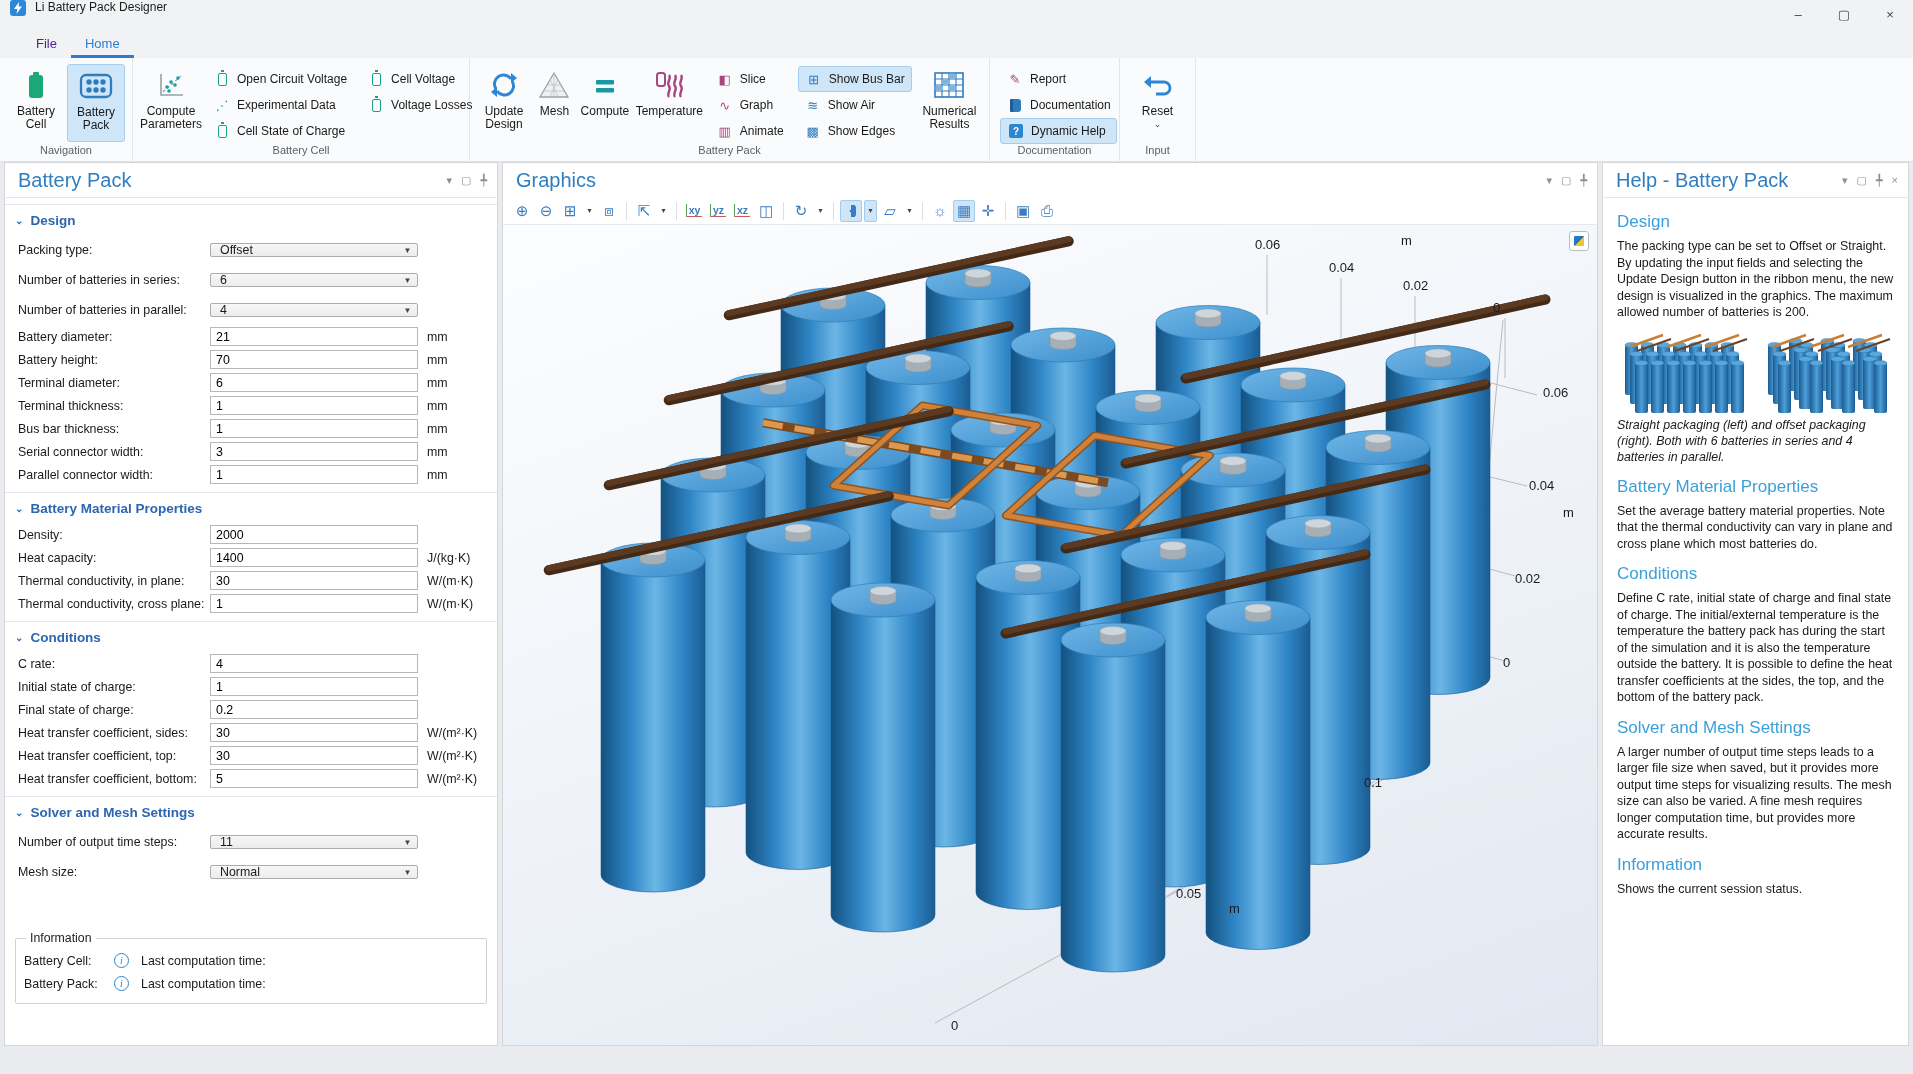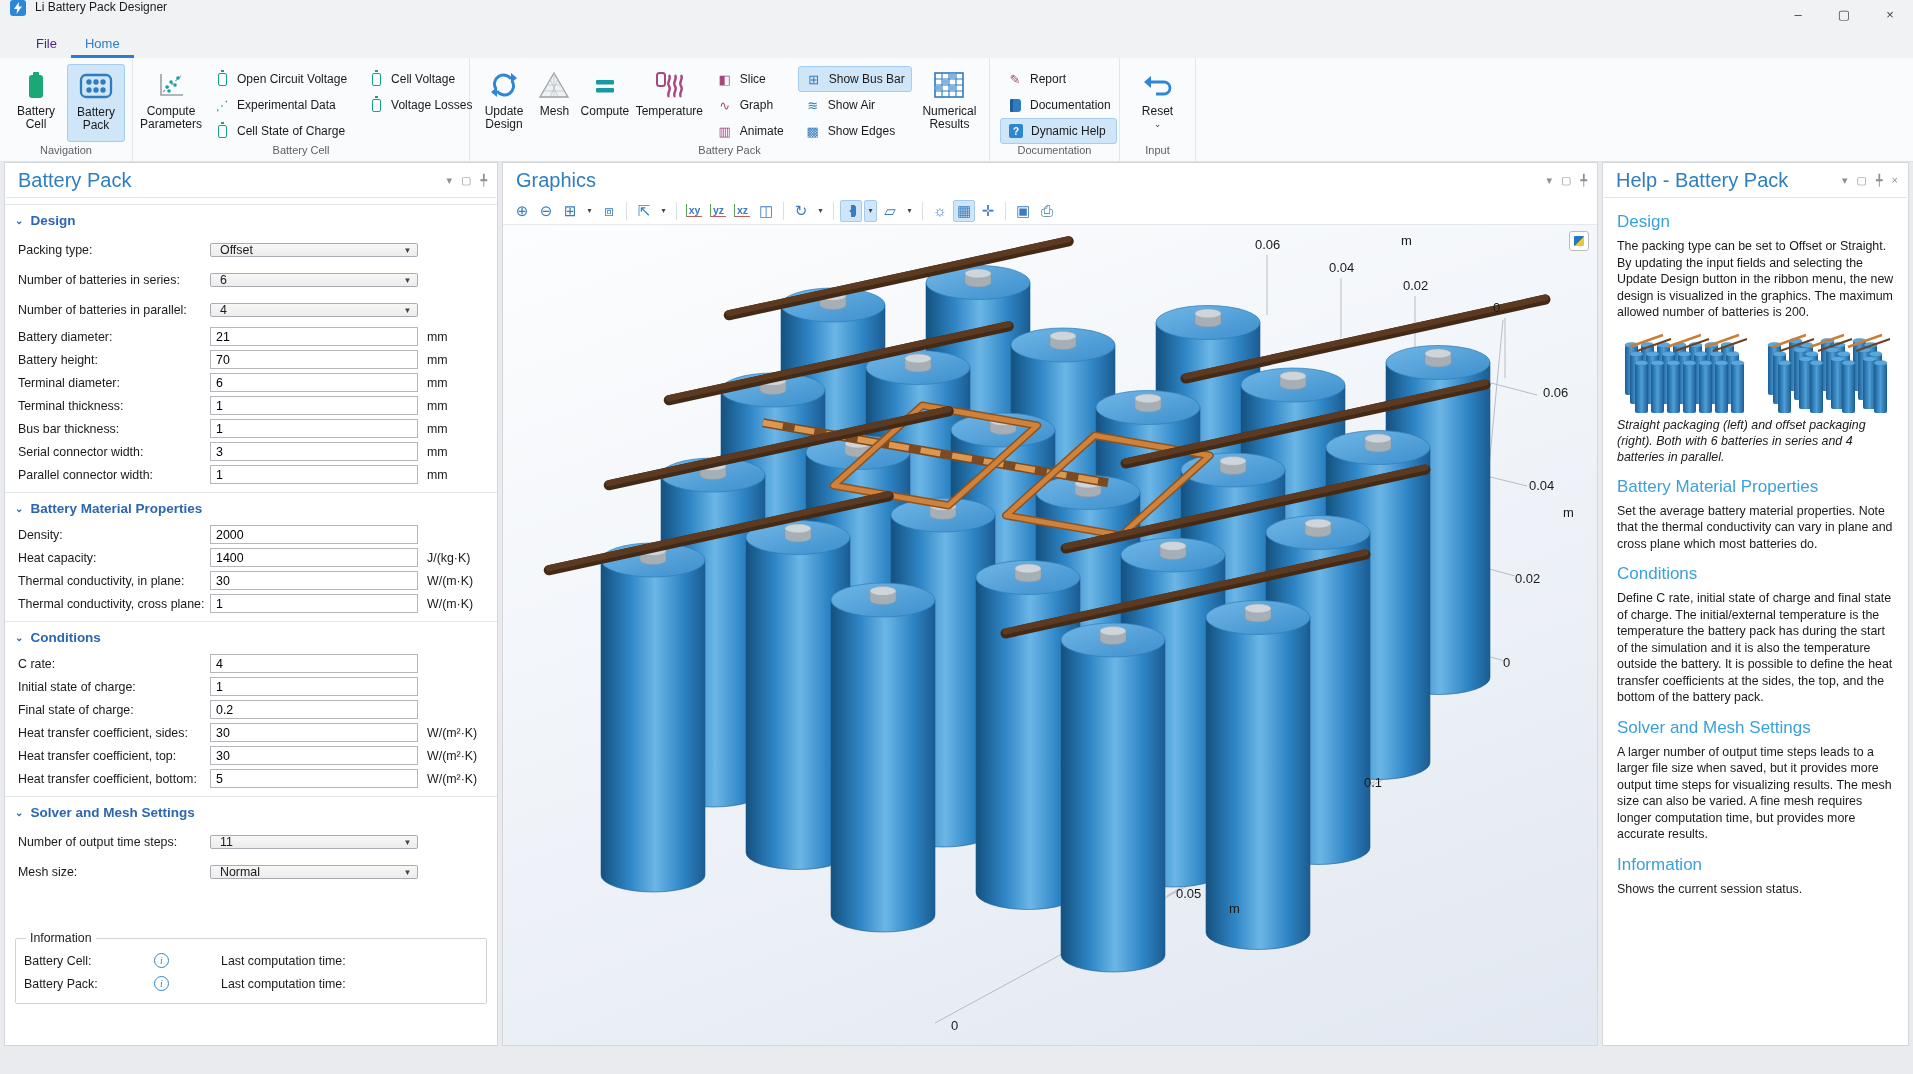--- a/index.html
+++ b/index.html
@@ -64,21 +64,21 @@
   .f-label { width:192px; font-size:12.4px; }
   .combo { width:208px; height:14px; border:1px solid #a9adb3; border-radius:2px;
     background:linear-gradient(#f7f7f7,#ececec); display:flex; align-items:center; }
   .combo-value { flex:1; padding-left:9px; font-size:12.4px; }
   .combo-arrow { width:19px; text-align:center; font-size:8px; color:#444; }
   .tbox { width:208px; height:19px; border:1px solid #b4b8bd; background:#fff; font-size:12.4px;
     padding:0 5px; font-family:"Liberation Sans", sans-serif; }
   .f-unit { margin-left:9px; font-size:12.4px; }
   .info-box { margin:44px 10px 0; border:1px solid #cfd2d6; border-radius:2px; padding:4px 8px 8px; }
   .info-box legend { font-size:12.3px; padding:0 4px; margin-left:2px; color:#222; }
-  .inf-row { display:flex; align-items:center; height:23px; font-size:12.4px;gap:40px; }
+  .inf-row { display:flex; align-items:center; height:23px; font-size:12.4px; }
   .inf-label { width:82px; }
   .i-ico { width:15px; height:15px; border:1.2px solid #2e86cf; color:#2e86cf; border-radius:50%;
     display:inline-flex; align-items:center; justify-content:center; font-size:10px; font-style:italic;
     font-family:"Liberation Serif", serif; margin:0 12px 0 8px; }
 
   
   #graphics-panel { flex:1; display:flex; flex-direction:column; }
   .gtoolbar { height:28px; display:flex; align-items:center; padding-left:8px; gap:2px; border-bottom:1px solid #e6e9ec; }
   .tbtn { height:22px; min-width:22px; display:flex; align-items:center; justify-content:center;
     color:#3b7cc0; font-size:15px; border-radius:2px; padding:0 2px; }

